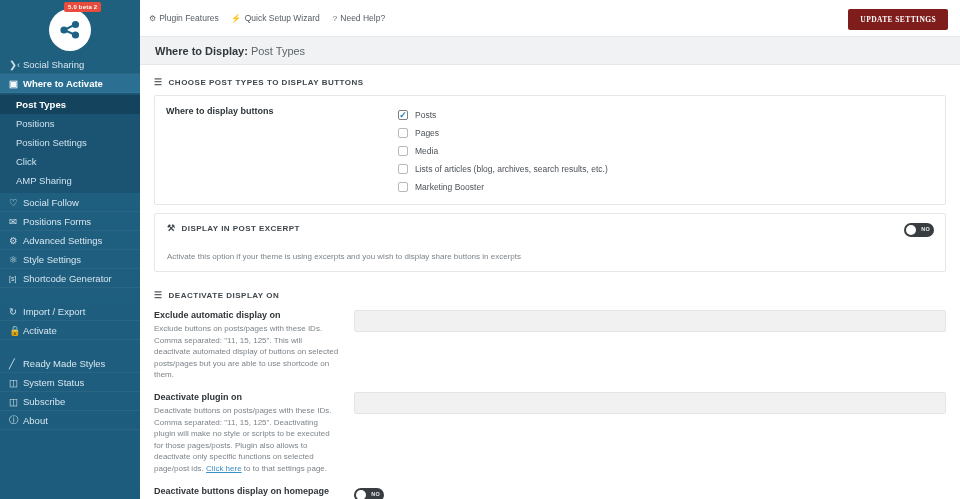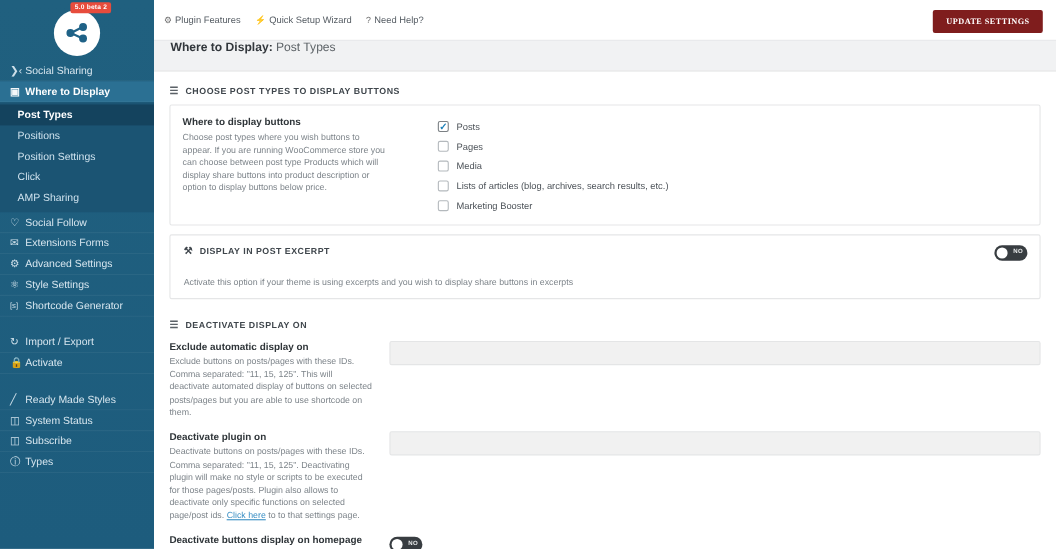--- a/index.html
+++ b/index.html
@@ -79,21 +79,21 @@
     position: absolute; right: 12px; top: 9px;
     background: #7f1d1d; color: #fff;
     font-size: 7.5px; font-weight: bold; letter-spacing: .4px;
     padding: 6px 12px; border: none; border-radius: 2px;
     cursor: pointer;
     font-family: Liberation Serif, serif;
   }
   .page-title-bar {
     background: #f1f2f3; border-top: 1px solid #e6e7e8;
     border-bottom: 1px solid #e6e7e8;
-    height: 29px; display: flex; 
+    height: 29px; display: flex; align-items: center;
     padding-left: 15px;
   }
   .page-title-bar .pt-strong { font-size: 11px; font-weight: bold; color: #32373c; }
   .page-title-bar .pt-light { font-size: 11px; color: #5e6468; margin-left: 3px; }
 
   .content { padding: 0 14px; }
 
   .section-head {
     display: flex; align-items: center;
     font-size: 8px; font-weight: bold; letter-spacing: .5px;
@@ -186,21 +186,21 @@
       <span class="badge">5.0 beta 2</span>
     </div>
 
     <div class="nav-item">
       <span class="ico">❯‹</span>
       <span>Social Sharing</span>
     </div>
 
     <div class="nav-item active">
       <span class="ico">▣</span>
-      <span>Where to Display</span>
+      <span>Where to Activate</span>
     </div>
 
     <div class="submenu">
       <div class="sub-item active">
         <span>Post Types</span>
       </div>
       <div class="sub-item">
         <span>Positions</span>
       </div>
       <div class="sub-item">
@@ -213,21 +213,21 @@
         <span>AMP Sharing</span>
       </div>
     </div>
 
     <div class="nav-item">
       <span class="ico">♡</span>
       <span>Social Follow</span>
     </div>
     <div class="nav-item">
       <span class="ico">✉</span>
-      <span>Extensions Forms</span>
+      <span>Positions Forms</span>
     </div>
     <div class="nav-item">
       <span class="ico">⚙</span>
       <span>Advanced Settings</span>
     </div>
     <div class="nav-item">
       <span class="ico">⚛</span>
       <span>Style Settings</span>
     </div>
     <div class="nav-item">
@@ -255,21 +255,21 @@
     <div class="nav-item">
       <span class="ico">◫</span>
       <span>System Status</span>
     </div>
     <div class="nav-item">
       <span class="ico">◫</span>
       <span>Subscribe</span>
     </div>
     <div class="nav-item">
       <span class="ico">ⓘ</span>
-      <span>Types</span>
+      <span>About</span>
     </div>
   </div>
 
   <div class="main">
 
     <div class="topbar">
       <span class="toplink">
         <span class="ico">⚙</span>
         <span>Plugin Features</span>
       </span>
@@ -293,21 +293,20 @@
 
       <div class="section-head">
         <span class="ico">☰</span>
         <span>CHOOSE POST TYPES TO DISPLAY BUTTONS</span>
       </div>
 
       <div class="panel">
         <div class="field-row">
           <div class="field-left">
             <div class="field-label">Where to display buttons</div>
-            <div class="field-desc">Choose post types where you wish buttons to appear. If you are running WooCommerce store you can choose between post type Products which will display share buttons into product description or option to display buttons below price.</div>
           </div>
           <div class="field-right">
 
             <div class="cb-row">
               <span class="cb checked">
                   <span class="tick">✓</span>
                 </span>
               <span class="cb-label">Posts</span>
             </div>
             <div class="cb-row">

